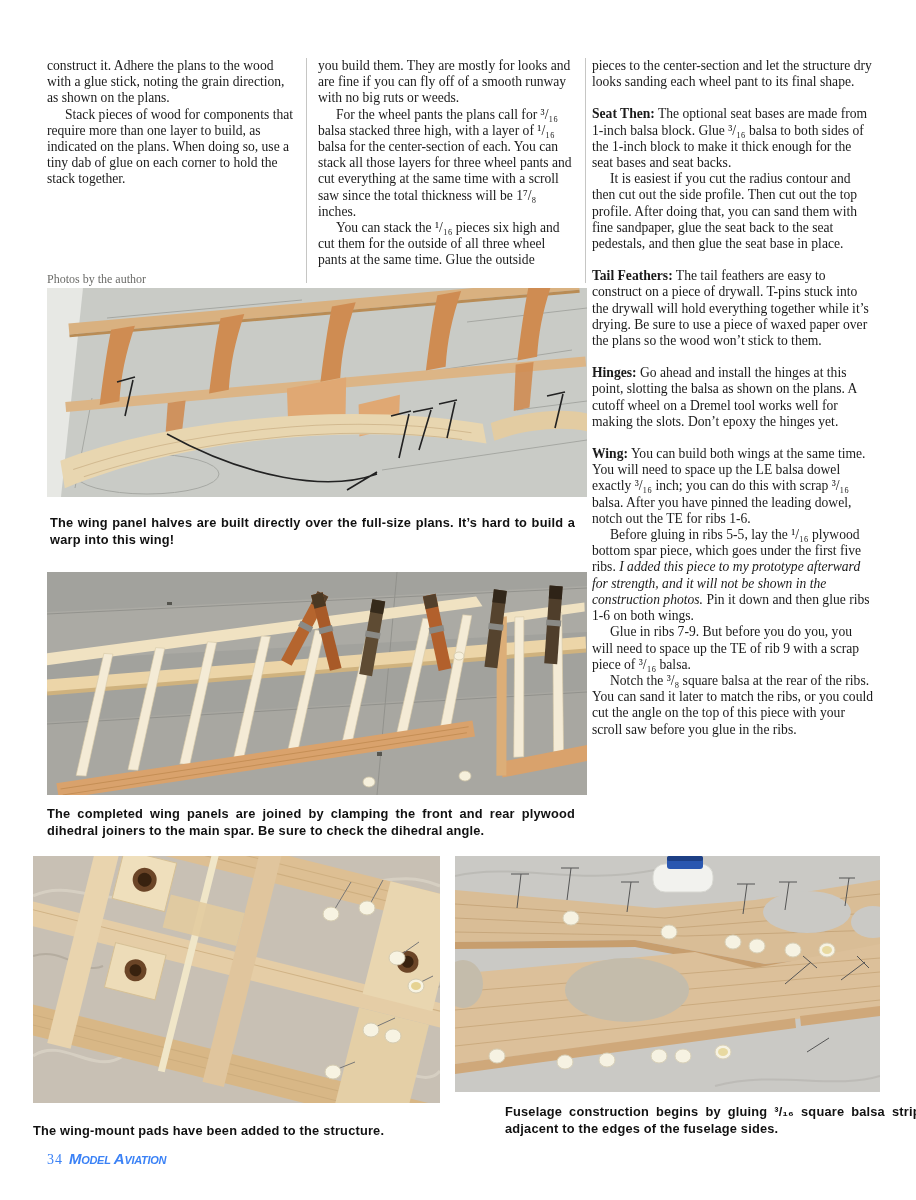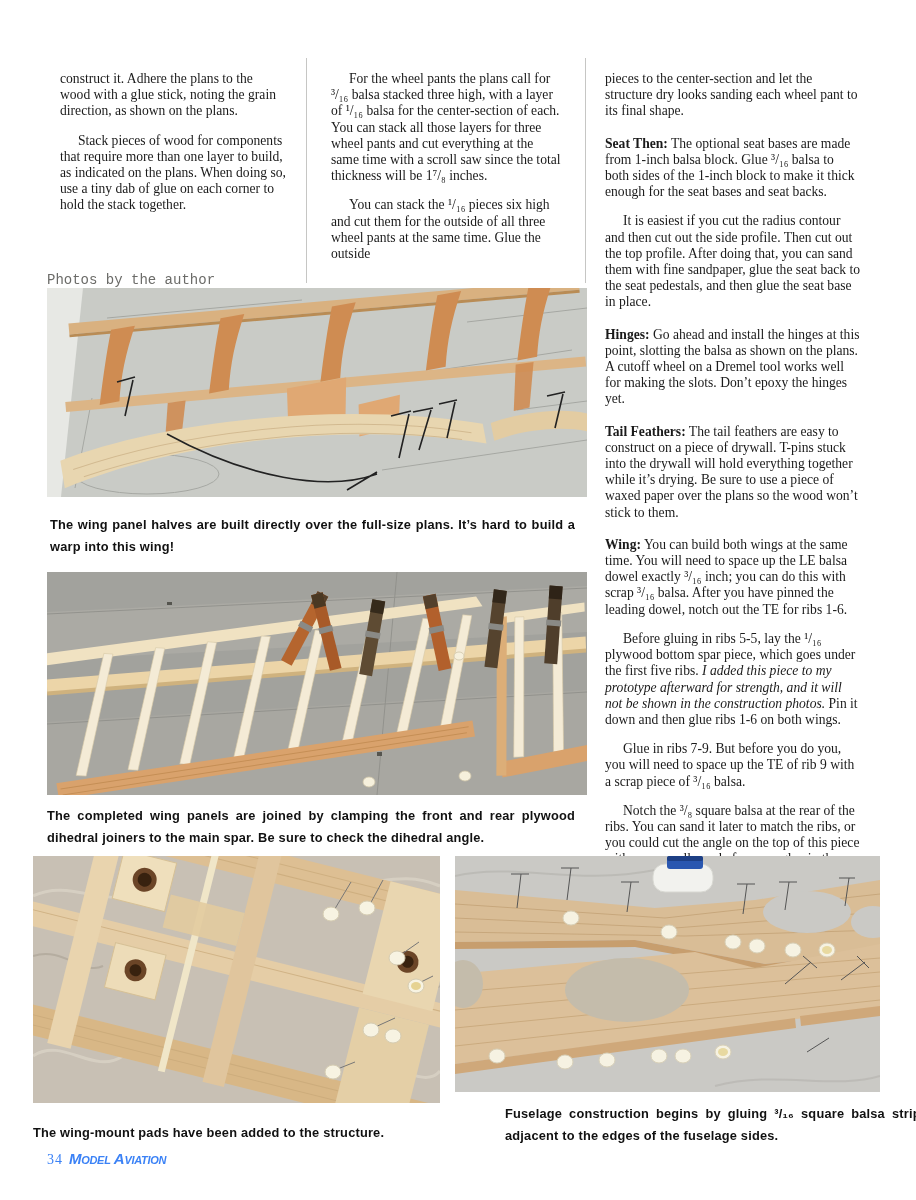--- a/index.html
+++ b/index.html
@@ -1,27 +1,27 @@
 <!DOCTYPE html>
 <html><head>
 <meta charset="utf-8">
 <style>
   html,body{margin:0;padding:0;background:#e8e8e8;}
   #page{position:relative;width:916px;height:1200px;background:#ffffff;margin:0 auto;overflow:hidden;
         font-family:"Liberation Serif", serif;color:#1a1a1a;}
   .col{position:absolute;font-size:13.6px;line-height:16.2px;text-align:left;}
-  .col p{margin:13px;}
+  .col p{margin:0;}
   .col p.ind{text-indent:18px;}
   .col p.gap{margin-top:16px;}
   .lead{font-weight:bold;}
   .ital{font-style:italic;}
   .vrule{position:absolute;width:1px;background:#c6c6c4;}
-  .credit{position:absolute;font-family:Liberation Mono, monospace;font-size:14px;color:#6b6b68;}
+  .credit{position:absolute;font-family:Liberation Serif, serif;font-size:12px;color:#6b6b68;}
   .caption{position:absolute;font-family:"Liberation Sans",sans-serif;font-weight:bold;
-           font-size:12.8px;line-height:22px;text-align:justify;color:#111;letter-spacing:.2px;}
+           font-size:12.8px;line-height:17px;text-align:justify;color:#111;letter-spacing:.2px;}
   .photo{position:absolute;overflow:hidden;line-height:0;}
   .photo svg{display:block;}
   #footer{position:absolute;left:47px;top:1150px;font-size:14px;color:#3b82f6;}
   #footer .pg{font-family:"Liberation Serif",serif;letter-spacing:1px;}
   #footer .mag{font-family:"Liberation Sans",sans-serif;font-weight:bold;font-style:italic;
                font-variant:small-caps;font-size:15px;letter-spacing:-0.3px;margin-left:6px;}
 </style>
 </head>
 <body>
 
@@ -29,30 +29,31 @@
 
   <div class="vrule" style="left:306px;top:58px;height:225px;"></div>
   <div class="vrule" style="left:585px;top:58px;height:225px;"></div>
 
   <div class="col" style="left:47px;top:58px;width:252px;">
     <p>construct it. Adhere the plans to the wood with a glue stick, noting the grain direction, as shown on the plans.</p>
     <p class="ind">Stack pieces of wood for components that require more than one layer to build, as indicated on the plans. When doing so, use a tiny dab of glue on each corner to hold the stack together.</p>
   </div>
 
   <div class="col" style="left:318px;top:58px;width:256px;">
+    <p>you build them. They are mostly for looks and are fine if you can fly off of a smooth runway with no big ruts or weeds.</p>
     <p class="ind">For the wheel pants the plans call for ³/₁₆ balsa stacked three high, with a layer of ¹/₁₆ balsa for the center-section of each. You can stack all those layers for three wheel pants and cut everything at the same time with a scroll saw since the total thickness will be 1⁷/₈ inches.</p>
     <p class="ind">You can stack the ¹/₁₆ pieces six high and cut them for the outside of all three wheel pants at the same time. Glue the outside</p>
   </div>
 
   <div class="col" style="left:592px;top:58px;width:282px;">
     <p>pieces to the center-section and let the structure dry looks sanding each wheel pant to its final shape.</p>
     <p class="gap"><span class="lead">Seat Then:</span><span> The optional seat bases are made from 1-inch balsa block. Glue ³/₁₆ balsa to both sides of the 1-inch block to make it thick enough for the seat bases and seat backs.</span></p>
     <p class="ind">It is easiest if you cut the radius contour and then cut out the side profile. Then cut out the top profile. After doing that, you can sand them with fine sandpaper, glue the seat back to the seat pedestals, and then glue the seat base in place.</p>
+    <p class="gap"><span class="lead">Tail Feathers:</span><span> The tail feathers are easy to construct on a piece of drywall. T-pins stuck into the drywall will hold everything together while it’s drying. Be sure to use a piece of waxed paper over the plans so the wood won’t stick to them.</span></p>
     <p class="gap"><span class="lead">Hinges:</span><span> Go ahead and install the hinges at this point, slotting the balsa as shown on the plans. A cutoff wheel on a Dremel tool works well for making the slots. Don’t epoxy the hinges yet.</span></p>
-    <p class="gap"><span class="lead">Tail Feathers:</span><span> The tail feathers are easy to construct on a piece of drywall. T-pins stuck into the drywall will hold everything together while it’s drying. Be sure to use a piece of waxed paper over the plans so the wood won’t stick to them.</span></p>
     <p class="gap"><span class="lead">Wing:</span><span> You can build both wings at the same time. You will need to space up the LE balsa dowel exactly ³/₁₆ inch; you can do this with scrap ³/₁₆ balsa. After you have pinned the leading dowel, notch out the TE for ribs 1-6.</span></p>
     <p class="ind"><span>Before gluing in ribs 5-5, lay the ¹/₁₆ plywood bottom spar piece, which goes under the first five ribs. </span><span class="ital">I added this piece to my prototype afterward for strength, and it will not be shown in the construction photos.</span><span> Pin it down and then glue ribs 1-6 on both wings.</span></p>
     <p class="ind">Glue in ribs 7-9. But before you do you, you will need to space up the TE of rib 9 with a scrap piece of ³/₁₆ balsa.</p>
     <p class="ind">Notch the ³/₈ square balsa at the rear of the ribs. You can sand it later to match the ribs, or you could cut the angle on the top of this piece with your scroll saw before you glue in the ribs.</p>
   </div>
 
   <div class="credit" style="left:47px;top:272px;">Photos by the author</div>
 
   <div class="photo" style="left:47px;top:288px;width:540px;height:209px;">
     <svg width="540" height="209" viewBox="0 0 540 209">

